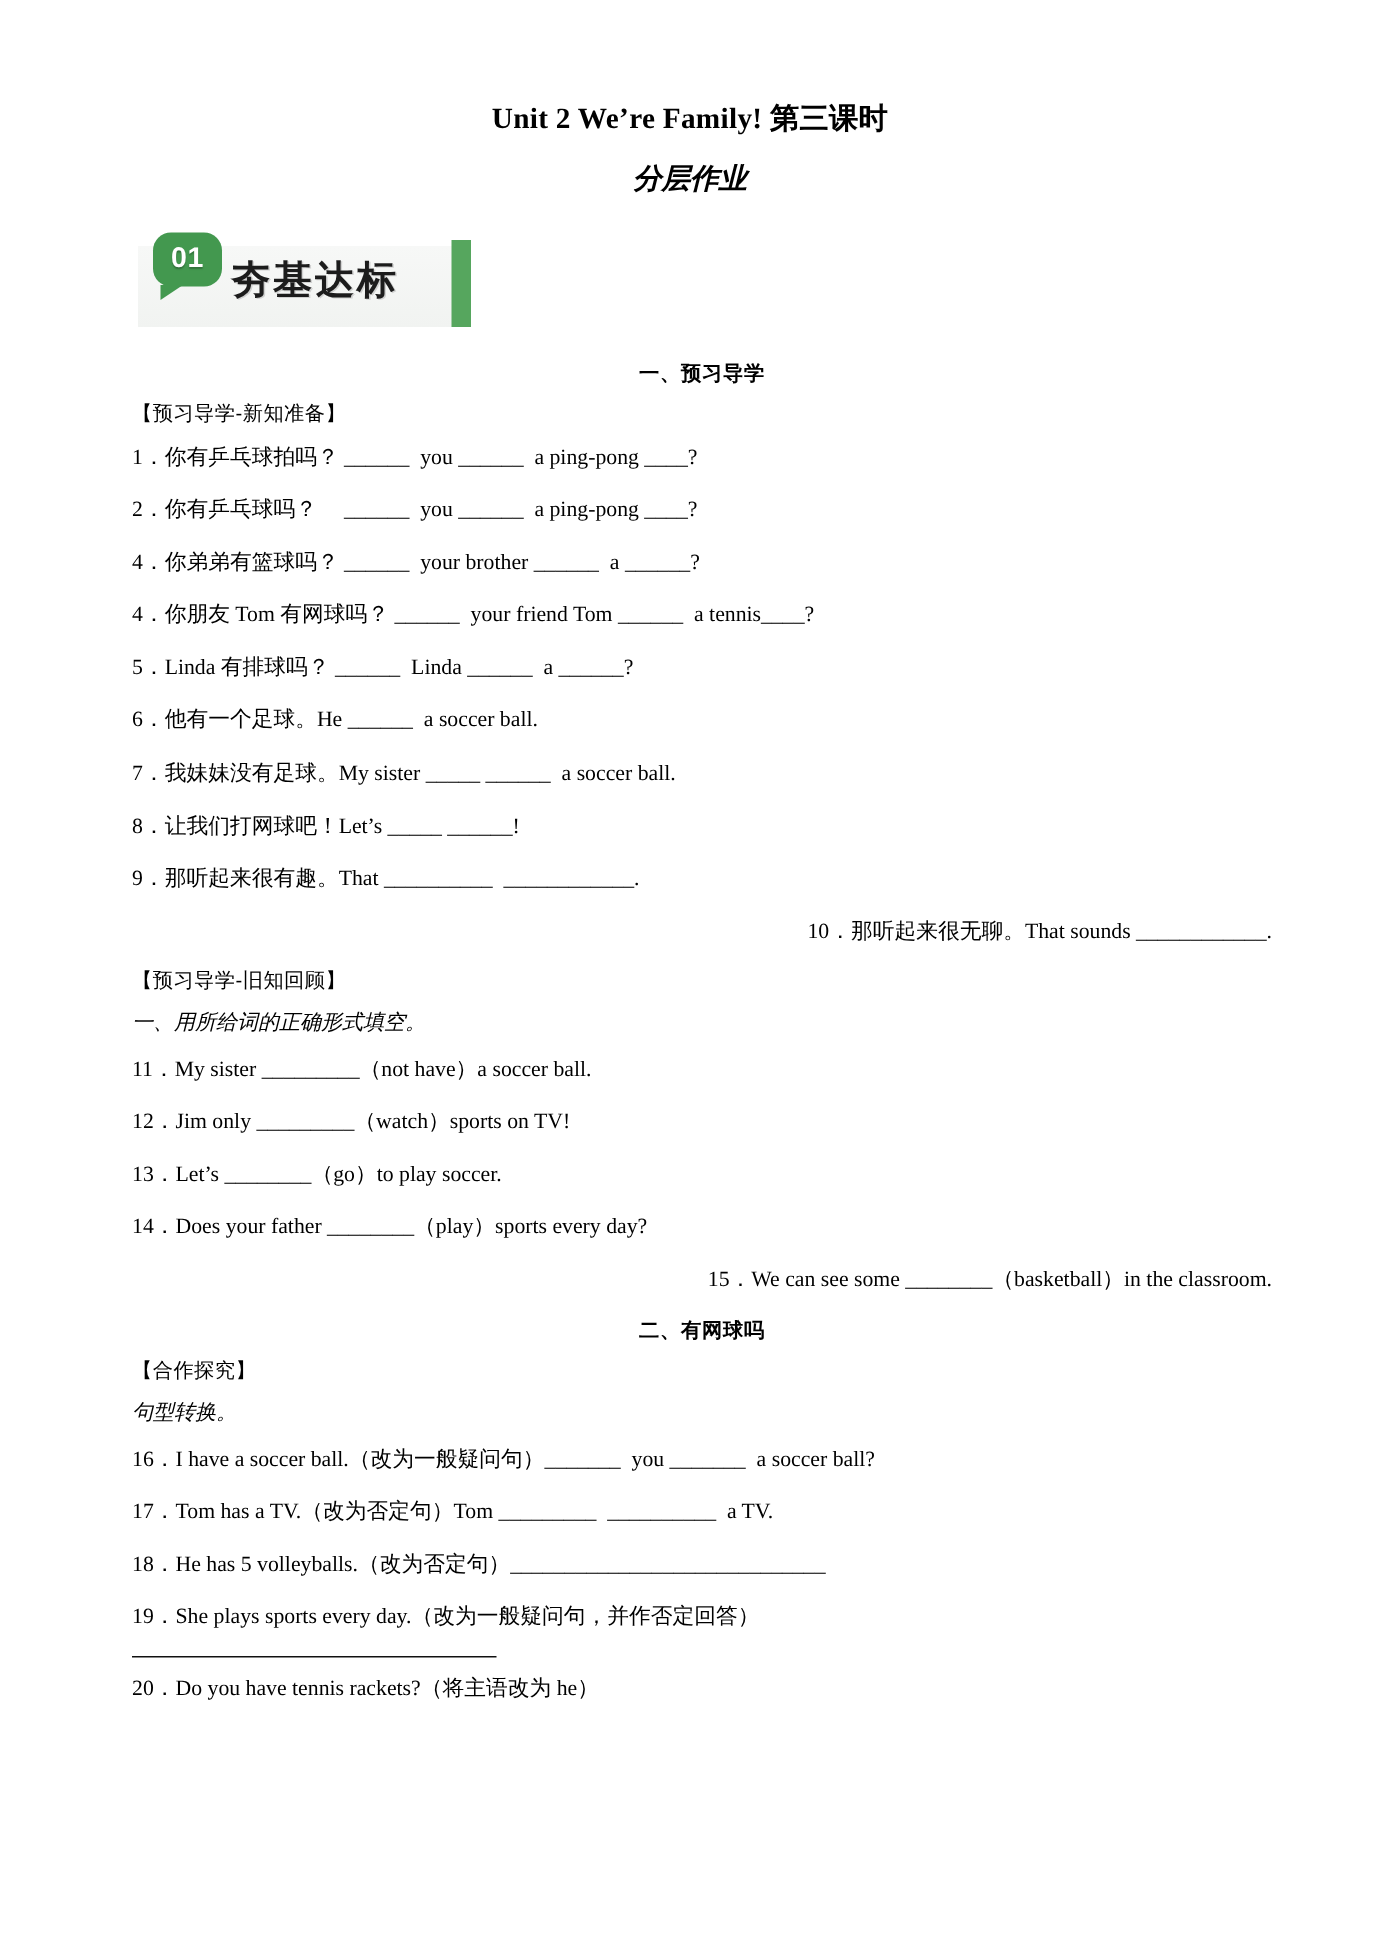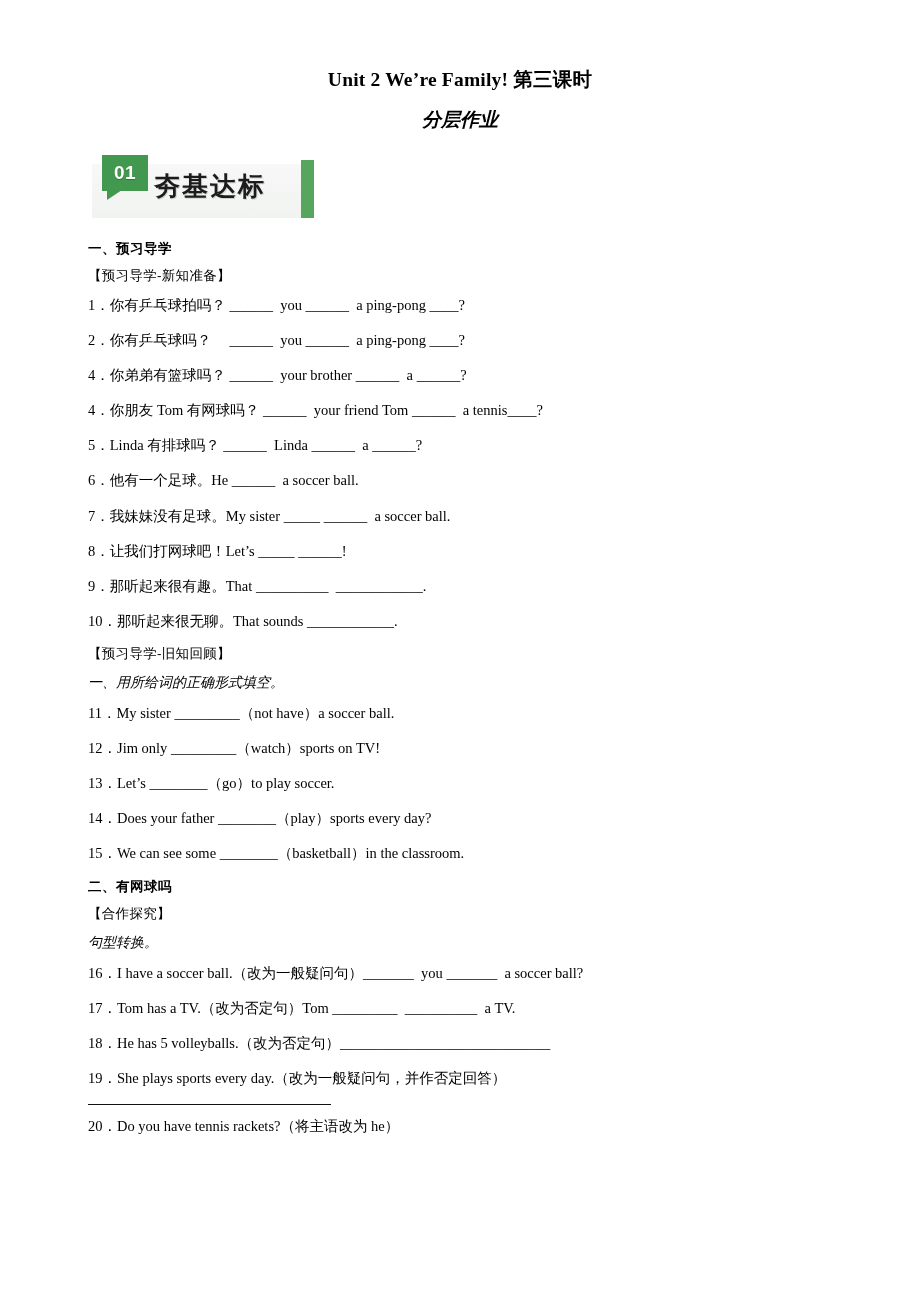--- a/index.html
+++ b/index.html
@@ -47,21 +47,21 @@
     height: 54px;
     background: linear-gradient(180deg,#f7f8f7 0%, #f1f3f1 100%);
   }
   .banner-bubble {
     position: absolute;
     left: 10px;
     top: -9px;
     width: 46px;
     height: 36px;
     background: #43984f;
-    border-radius: 0;
+    border-radius: 12px;
   }
   .banner-bubble:after {
     content: "";
     position: absolute;
     left: 5px;
     bottom: -9px;
     width: 0;
     height: 0;
     border-left: 0 solid transparent;
     border-right: 15px solid transparent;
@@ -106,41 +106,42 @@
   .content {
     margin: 22px 0 0 88px;
     width: 760px;
   }
   .h-sec {
     font-family: "Liberation Sans", sans-serif;
     font-weight: bold;
     font-size: 13.5px;
     margin: 0 0 9px 0;
     letter-spacing: 0.5px;
+    text-align: center;
   }
   .h-sub {
     font-family: "Liberation Sans", sans-serif;
     font-weight: normal;
     font-size: 13.5px;
     margin: 0 0 11px 0;
     letter-spacing: 0.3px;
   }
   .plain {
     font-size: 14px;
     margin: 0 0 11px 0;
     line-height: 1.35;
     font-style: italic;
   }
   .q {
     font-size: 14.5px;
     line-height: 1.35;
     margin: 0 0 15.5px 0;
     white-space: pre-wrap;
   }
-  .q.tight { margin-bottom: 14px; }
+  .q.tight { margin-bottom: 14px; text-align: right; }
   .ruleline {
     display: block;
     border-bottom: 1px solid #101010;
     width: 243px;
     height: 1px;
     margin: 4px 0 12px 0;
   }
 </style>
 </head>
 <body>

